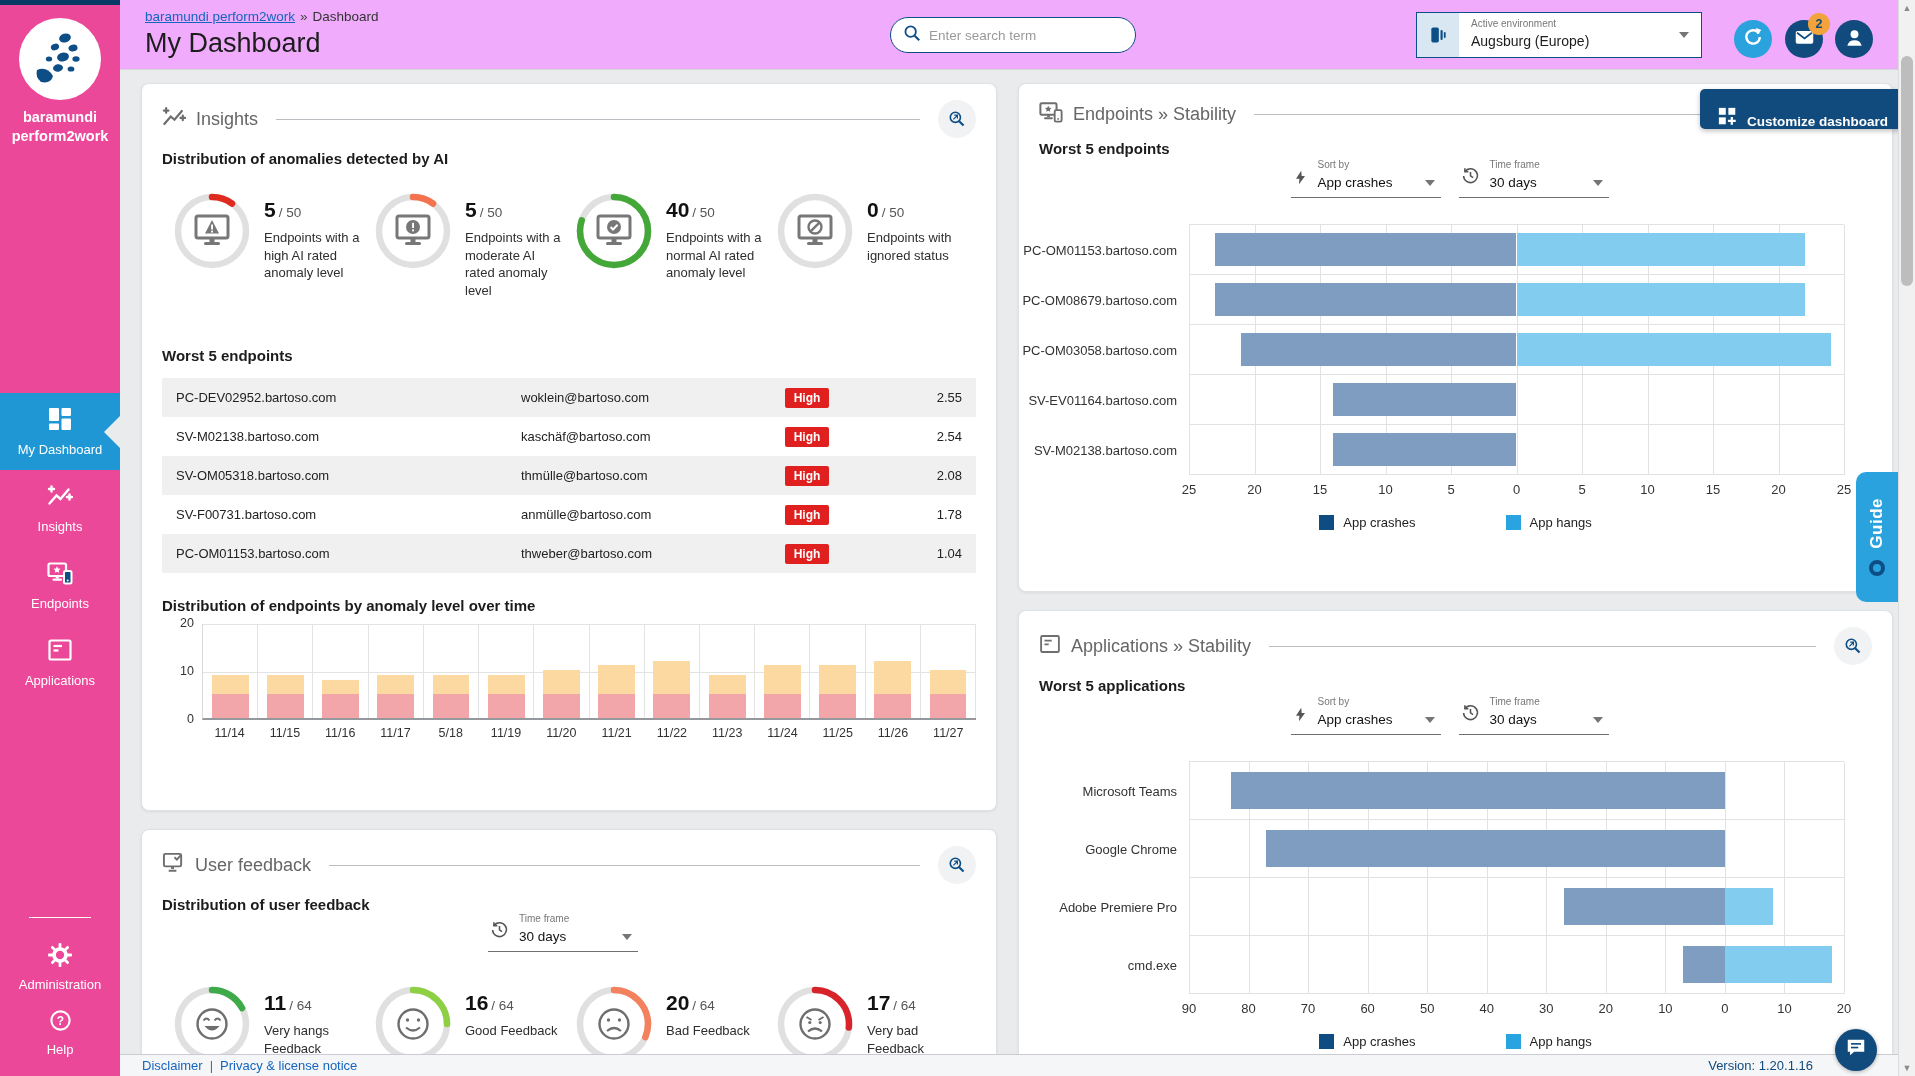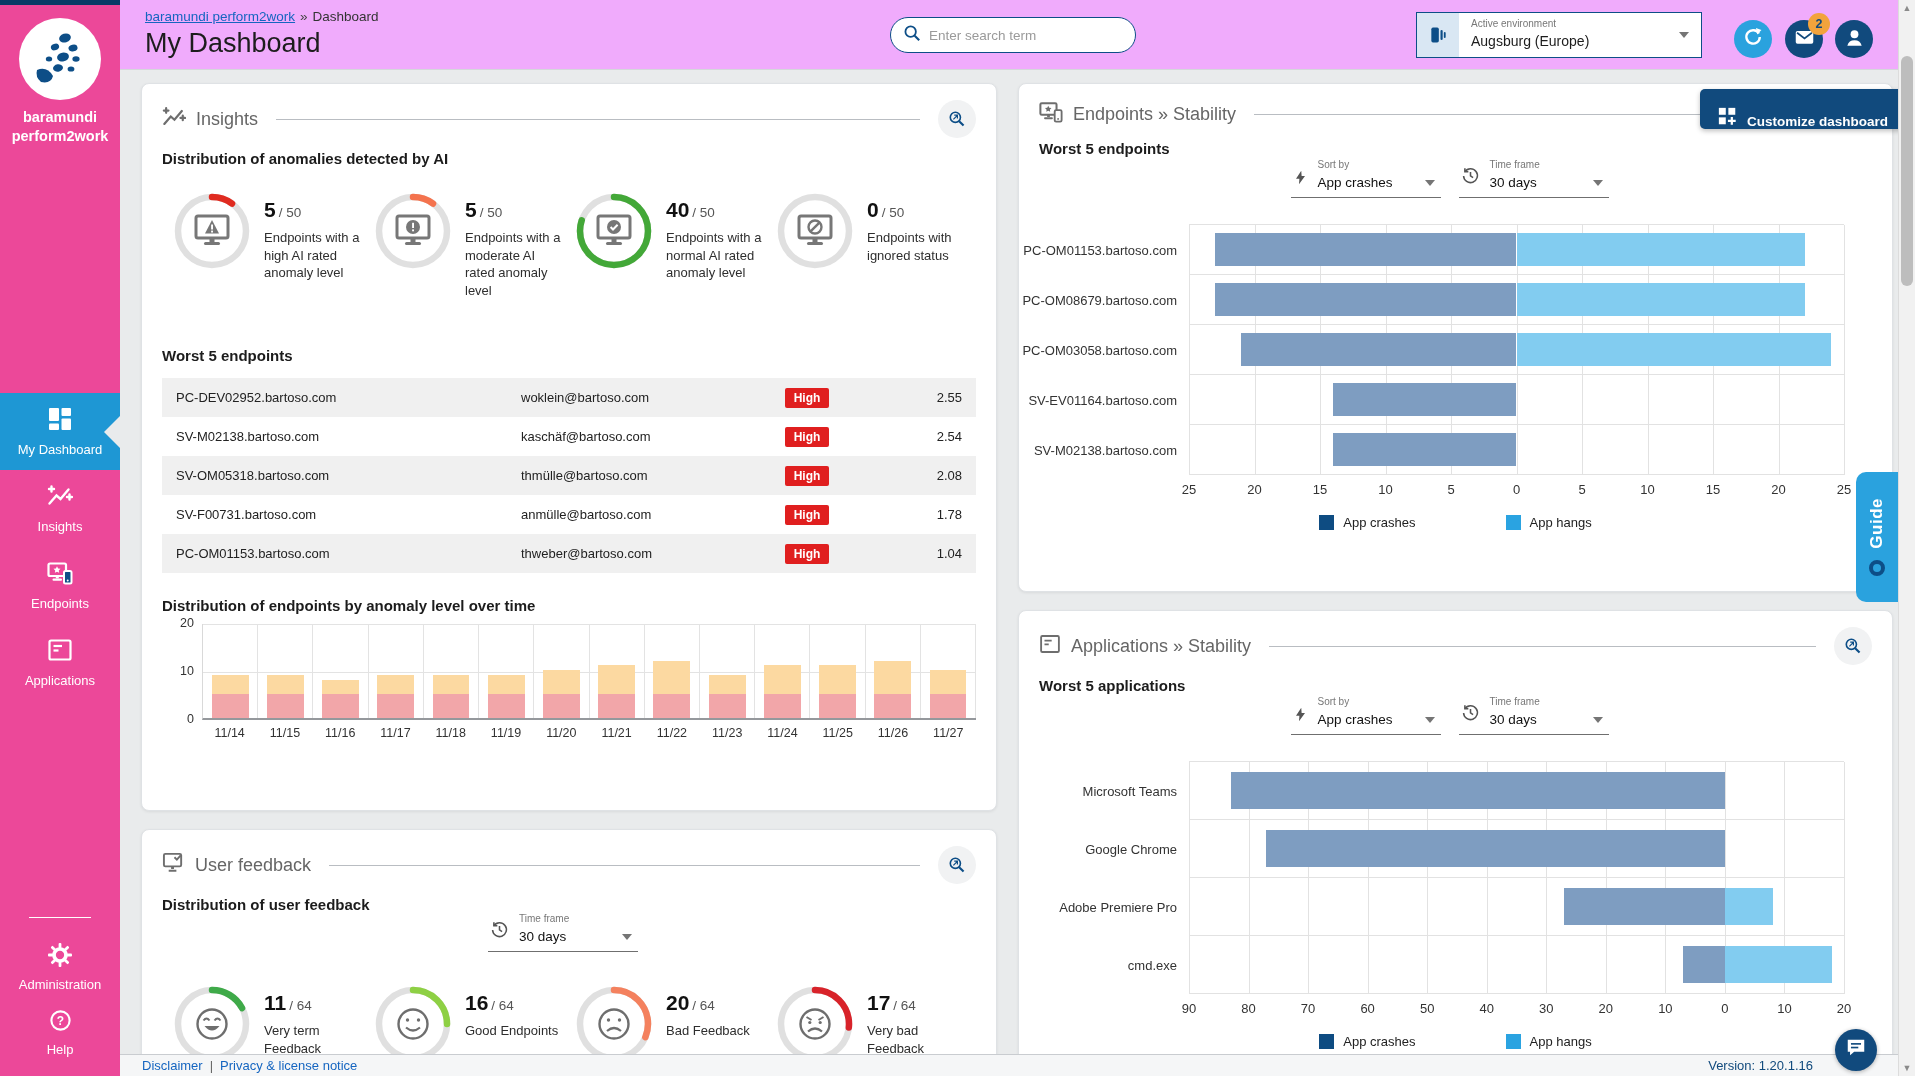--- a/index.html
+++ b/index.html
@@ -566,21 +566,21 @@
                   <div style="height: 24px; background: rgb(242, 166, 169);"></div>
                   <div style="height: 24px; background: rgb(252, 217, 161);"></div>
                 </div>
               </div>
             </div>
           <div class="sc-xlabels">
               <div class="sc-xlabel">11/14</div>
               <div class="sc-xlabel">11/15</div>
               <div class="sc-xlabel">11/16</div>
               <div class="sc-xlabel">11/17</div>
-              <div class="sc-xlabel">11/18</div>
+              <div class="sc-xlabel">5/18</div>
               <div class="sc-xlabel">11/19</div>
               <div class="sc-xlabel">11/20</div>
               <div class="sc-xlabel">11/21</div>
               <div class="sc-xlabel">11/22</div>
               <div class="sc-xlabel">11/23</div>
               <div class="sc-xlabel">11/24</div>
               <div class="sc-xlabel">11/25</div>
               <div class="sc-xlabel">11/26</div>
               <div class="sc-xlabel">11/27</div>
             </div>
@@ -642,41 +642,41 @@
               <svg width="40" height="40" viewBox="0 0 40 40" fill="none" stroke="#6e6e6e" stroke-width="2.4">
                   <circle cx="20" cy="20" r="14.5"></circle>
                   <path d="M11.5 16.5 q3 -4 6 0" stroke-width="2"></path>
                   <path d="M22.5 16.5 q3 -4 6 0" stroke-width="2"></path>
                   <path d="M12.5 22 Q20 31 27.5 22 Z" fill="#6e6e6e" stroke="none"></path>
                 </svg>
             </span>
           </div>
           <div>
             <div class="stat-num"><b>11</b><span>/ 64</span></div>
-            <div class="stat-caption">Very term Feedback</div>
+            <div class="stat-caption">Very hangs Feedback</div>
           </div>
         </div>
         <div class="stat">
           <div class="gauge">
               <svg class="ring" width="76" height="76" viewBox="0 0 76 76">
     <circle cx="38" cy="38" r="34" fill="none" stroke="#e0e0e0" stroke-width="6.5"></circle>
                 <circle cx="38" cy="38" r="34" fill="none" stroke="#8ed044" stroke-width="6.5" stroke-linecap="round" stroke-dasharray="53.4 213.6" transform="rotate(-90 38 38)"></circle>
               </svg>
             <span class="gauge-icon">
               <svg width="40" height="40" viewBox="0 0 40 40" fill="none" stroke="#6e6e6e" stroke-width="2.4">
                   <circle cx="20" cy="20" r="14.5"></circle>
                   <circle cx="14.5" cy="16" r="1.7" fill="#6e6e6e" stroke="none"></circle>
                   <circle cx="25.5" cy="16" r="1.7" fill="#6e6e6e" stroke="none"></circle>
                   <path d="M13 23.5 Q20 29.5 27 23.5" stroke-width="2.2"></path>
                 </svg>
             </span>
           </div>
           <div>
             <div class="stat-num"><b>16</b><span>/ 64</span></div>
-            <div class="stat-caption">Good Endpoints</div>
+            <div class="stat-caption">Good Feedback</div>
           </div>
         </div>
         <div class="stat">
           <div class="gauge">
               <svg class="ring" width="76" height="76" viewBox="0 0 76 76">
     <circle cx="38" cy="38" r="34" fill="none" stroke="#e0e0e0" stroke-width="6.5"></circle>
                 <circle cx="38" cy="38" r="34" fill="none" stroke="#f4815e" stroke-width="6.5" stroke-linecap="round" stroke-dasharray="66.8 213.6" transform="rotate(-90 38 38)"></circle>
               </svg>
             <span class="gauge-icon">
               <svg width="40" height="40" viewBox="0 0 40 40" fill="none" stroke="#6e6e6e" stroke-width="2.4">

